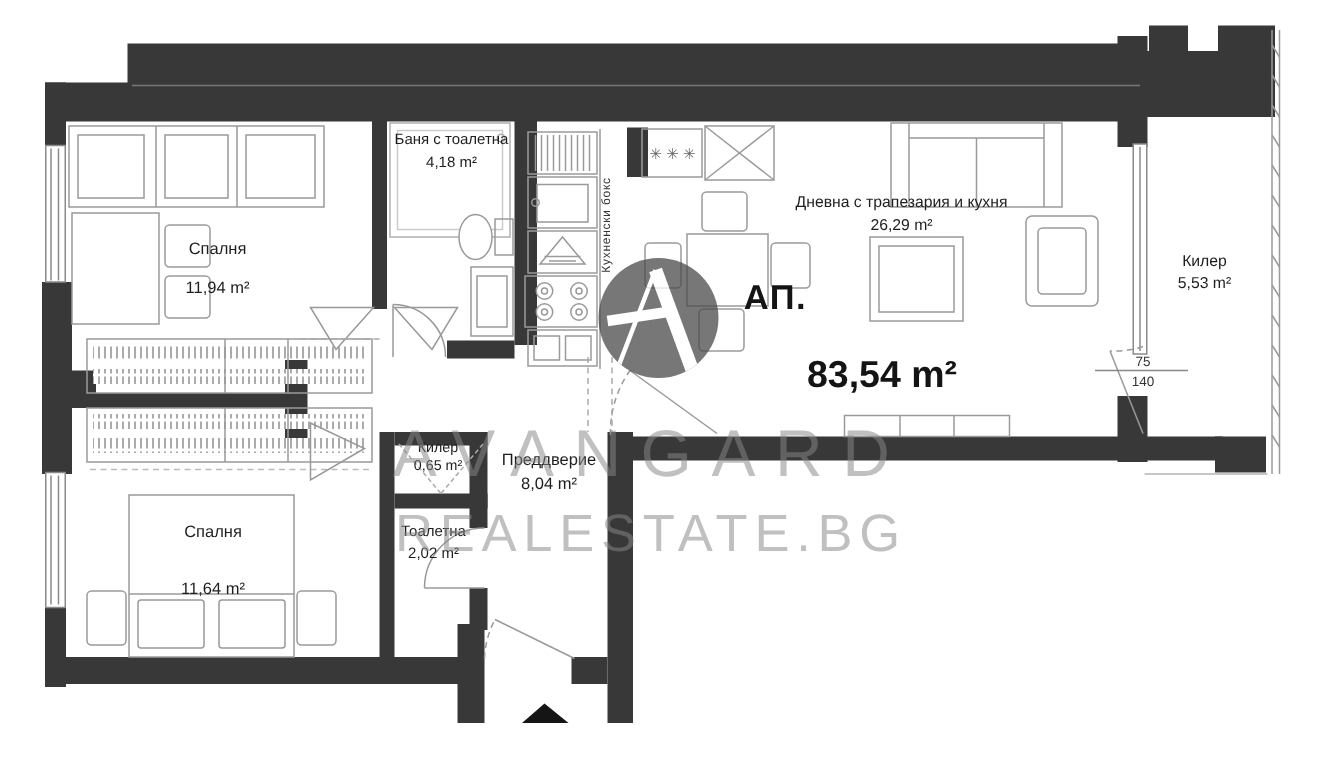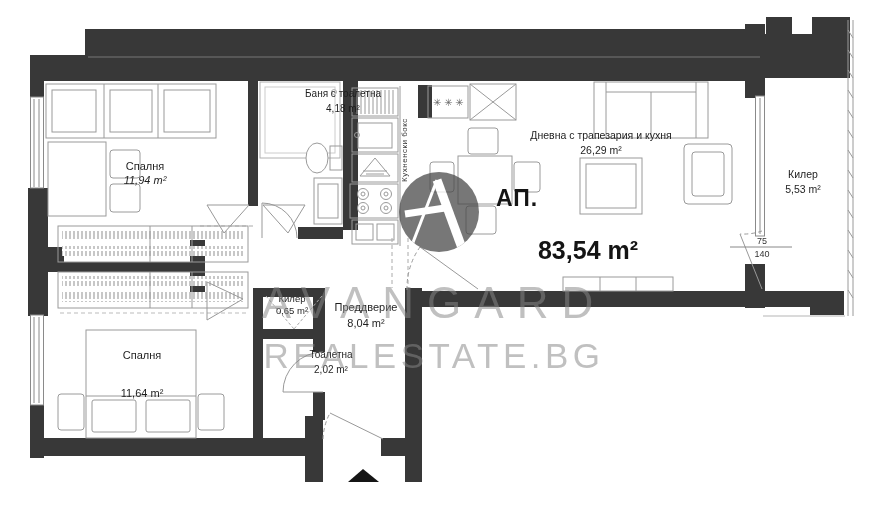--- a/index.html
+++ b/index.html
@@ -3,22 +3,22 @@
 <meta charset="utf-8">
 <style>
   html,body{margin:0;padding:0;background:#ffffff;}
   .stage{position:relative;width:878px;height:522px;background:#fff;overflow:hidden;
          font-family:"Liberation Sans",sans-serif;}
   .stage svg.plan{position:absolute;left:0;top:0;z-index:1;}
   .lbl{position:absolute;z-index:3;transform:translateX(-50%);text-align:center;
        color:#1e1e1e;white-space:nowrap;line-height:1.25;}
   .lbl span{display:block;}
   .lbl .area{margin-top:2px;}
-  .fs10{font-size:10px;margin-left:42px;} .fs105{font-size:10.5px;} .fs11{font-size:11px;} .fs95{font-size:9.5px;}
-  .gap4 .area{margin-top:0;font-style:italic;} .gap7 .area{margin-top:24px;} .gap0 .area{margin-top:0;}
+  .fs10{font-size:10px;} .fs105{font-size:10.5px;} .fs11{font-size:11px;} .fs95{font-size:9.5px;}
+  .gap4 .area{margin-top:12px;} .gap7 .area{margin-top:24px;} .gap0 .area{margin-top:0;}
   .lbl-vert{position:absolute;z-index:3;font-size:8px;color:#333;letter-spacing:.5px;
             transform:translate(-50%,-50%) rotate(-90deg);white-space:nowrap;}
   .big{position:absolute;z-index:3;transform:translateX(-50%);font-weight:bold;color:#141414;white-space:nowrap;text-align:right;}
   .ap{font-size:23px;letter-spacing:1px;}
   .total{font-size:25px;}
   .dim{position:absolute;z-index:3;transform:translateX(-50%);font-size:9px;color:#333;white-space:nowrap;}
   .wm{position:absolute;z-index:5;transform:translateX(-50%);color:#878787;opacity:.52;
       white-space:nowrap;pointer-events:none;font-weight:400;}
   .wm1{font-size:44px;letter-spacing:13px;}
   .wm2{font-size:35px;letter-spacing:4.5px;}

